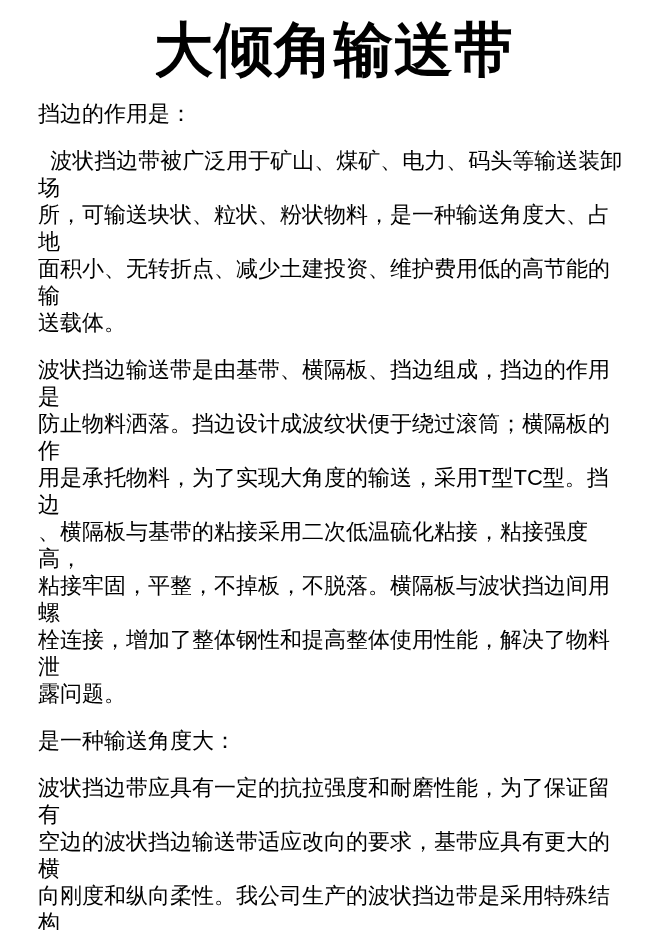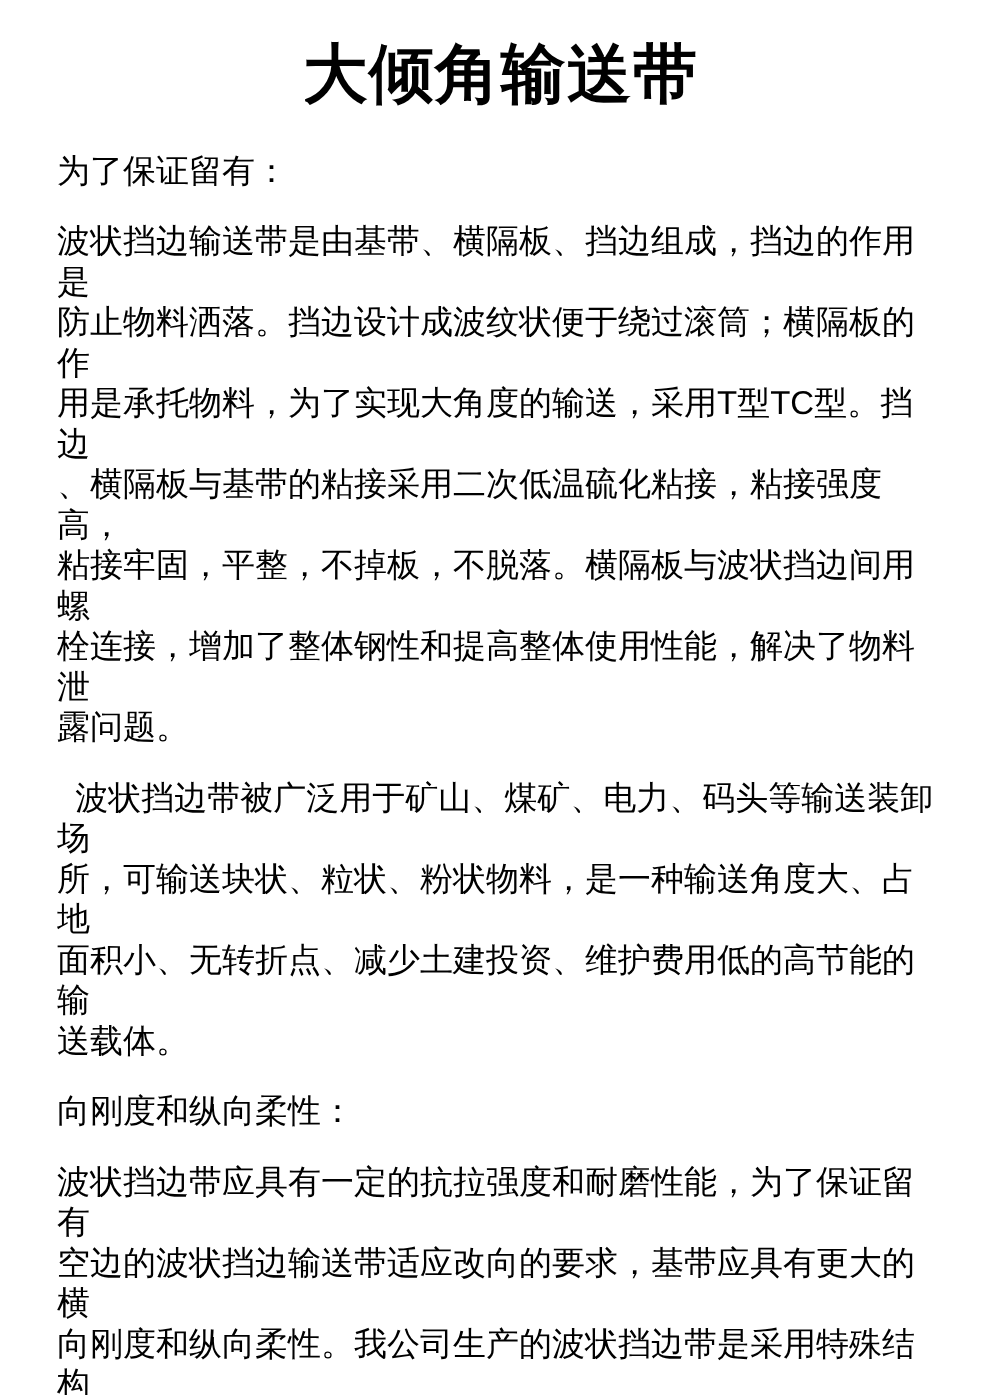--- a/index.html
+++ b/index.html
@@ -1,41 +1,41 @@
 <!DOCTYPE html>
 <html><head>
 <meta charset="utf-8">
 <style>
   html,body{margin:0;padding:0;background:#fff;}
   body{width:666px;height:930px;overflow:hidden;font-family:"Liberation Sans","DejaVu Sans",sans-serif;}
   .page{box-sizing:border-box;width:666px;height:930px;background:#ffffff;padding:20px 36px 0 38px;color:#000;}
-  .title{font-size:43px;line-height:60px;font-weight:700;text-align:center;margin:0;color:#000;letter-spacing:1px;}
+  .title{font-size:59px;line-height:60px;font-weight:700;text-align:center;margin:0;color:#000;letter-spacing:1px;}
   .content p{font-size:22px;line-height:27px;margin:20px 0;white-space:pre-wrap;color:#000;font-weight:400;}
 </style>
 </head>
 <body>
 
 <div class="page">
 
   <h1 class="title">大倾角输送带</h1>
 
   <div class="content">
-    <p>为了保证留有：</p>
+    <p>挡边的作用是：</p>
+    <p>  波状挡边带被广泛用于矿山、煤矿、电力、码头等输送装卸场
+所，可输送块状、粒状、粉状物料，是一种输送角度大、占地
+面积小、无转折点、减少土建投资、维护费用低的高节能的输
+送载体。</p>
     <p>波状挡边输送带是由基带、横隔板、挡边组成，挡边的作用是
 防止物料洒落。挡边设计成波纹状便于绕过滚筒；横隔板的作
 用是承托物料，为了实现大角度的输送，采用T型TC型。挡边
 、横隔板与基带的粘接采用二次低温硫化粘接，粘接强度高，
 粘接牢固，平整，不掉板，不脱落。横隔板与波状挡边间用螺
 栓连接，增加了整体钢性和提高整体使用性能，解决了物料泄
 露问题。</p>
-    <p>  波状挡边带被广泛用于矿山、煤矿、电力、码头等输送装卸场
-所，可输送块状、粒状、粉状物料，是一种输送角度大、占地
-面积小、无转折点、减少土建投资、维护费用低的高节能的输
-送载体。</p>
-    <p>向刚度和纵向柔性：</p>
+    <p>是一种输送角度大：</p>
     <p>波状挡边带应具有一定的抗拉强度和耐磨性能，为了保证留有
 空边的波状挡边输送带适应改向的要求，基带应具有更大的横
 向刚度和纵向柔性。我公司生产的波状挡边带是采用特殊结构
 的横向刚性基带，能够解决波状挡边输送带回程过程出现坍塌
 带现象，增加基带的使用寿命。基带组成部分：上下覆盖胶、
 带芯、横向钢性层。</p>
   </div>
 
 </div>
 

